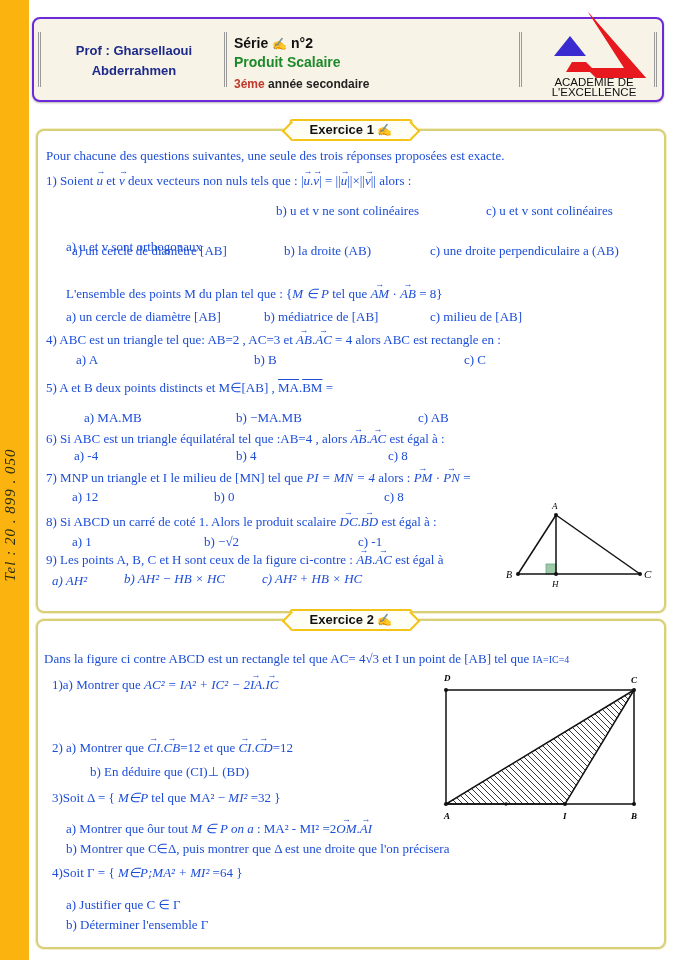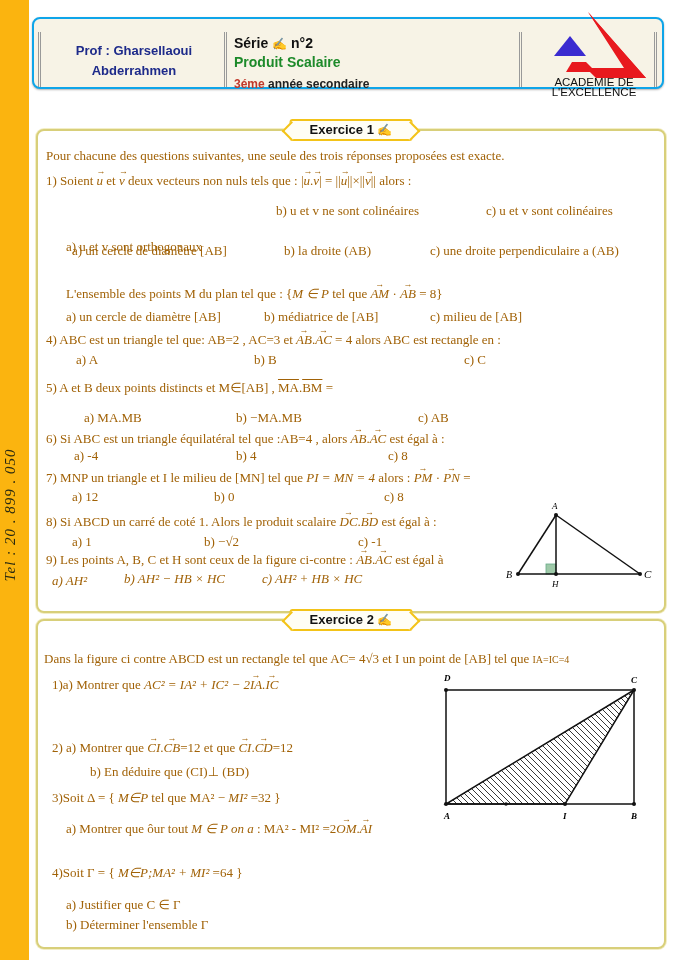--- a/index.html
+++ b/index.html
@@ -6,22 +6,22 @@
   html, body { width: 679px; height: 960px; overflow: hidden; background: #ffffff; }
   body { position: relative; font-family: "Liberation Serif", serif; color: #111; }
 
   .side-strip { position: absolute; left: 0; top: 0; width: 29px; height: 960px; background: #fbb40f; }
   .side-tel { position: absolute; left: 2px; top: 620px; width: 210px; height: 24px;
     transform-origin: 0 0; transform: rotate(-90deg);
     font-family: "Liberation Serif", serif; font-style: italic; font-size: 15px; color: #2a2a10;
     letter-spacing: 1px; text-align: center; }
 
   
-  .header { position: absolute; left: 32px; top: 17px; width: 632px; height: 72px;
-    background: #f7f3e6; border: 2px solid #0ea5e9; border-radius: 8px;
+  .header { position: absolute; left: 32px; top: 17px; width: 632px; height: 85px;
+    background: #f7f3e6; border: 2px solid #6d28d9; border-radius: 8px;
     box-shadow: 0 1px 2px rgba(0,0,0,0.3); }
   .hdr-vline { position: absolute; top: 13px; height: 55px; width: 3px; border-left: 1px solid #999; border-right: 1px solid #999; }
   .prof { position: absolute; left: 20px; top: 22px; width: 160px; text-align: center;
     font-family: "Liberation Sans", sans-serif; font-weight: bold; font-size: 13px; color: #1d2a8a; line-height: 20px; }
   .serie { position: absolute; left: 200px; top: 15px; width: 255px; text-align: left; font-family: "Liberation Sans", sans-serif; }
   .serie-title { font-weight: bold; font-size: 14px; color: #111; line-height: 18px; }
   .serie-sub { font-weight: bold; font-size: 14px; color: #1d8a2a; line-height: 18px; }
   .serie-level { font-weight: bold; font-size: 12px; color: #222; margin-top: 6px; }
   .serie-level .red { color: #c0392b; }
   .pencil { display: inline-block; font-size: 12px; color: #888; font-weight: normal; }
@@ -37,21 +37,21 @@
   .ex-tab { position: absolute; left: 50%; transform: translateX(-50%); height: 22px; padding: 0 18px;
     background: #fffef5; border: 2px solid #f3c318; border-radius: 3px;
     font-family: "Liberation Sans", sans-serif; font-weight: bold; font-size: 13px; line-height: 18px; color: #111; white-space: nowrap; }
   .ex-tab:before, .ex-tab:after { content: ""; position: absolute; top: 3px; width: 12px; height: 12px; background: #fffef5;
     border: 2px solid #f3c318; transform: rotate(45deg); }
   .ex-tab:before { left: -7px; border-right: none; border-top: none; }
   .ex-tab:after { right: -7px; border-left: none; border-bottom: none; }
   .tab1 { top: -12px; }
   .tab2 { top: -12px; }
 
-  .t { position: absolute; font-size: 13px; line-height: 16px; white-space: nowrap; color: #a16207; text-align: center; }
+  .t { position: absolute; font-size: 13px; line-height: 16px; white-space: nowrap; color: #1d4ed8; text-align: center; }
   .m { font-style: italic; }
   .vec { display: inline-block; position: relative; font-style: italic; }
   .vec:before { content: "→"; position: absolute; left: 0; right: 0; top: -10px; font-size: 9px; text-align: center; font-style: normal; letter-spacing: 0; }
   .bar { text-decoration: overline; }
 
   
   .fig { position: absolute; }
 </style>
 </head>
 <body>
@@ -200,20 +200,21 @@
   <div class="t" style="left:28px; top:143px;padding-left:24px;">b) En déduire que (CI)⊥ (BD)</div>
 
   <div class="t" style="left:14px; top:169px;">
     <span>3)Soit  Δ = { </span><span class="m">M∈P</span><span> tel que MA² − </span><span class="m">MI²</span><span> =32 }</span>
   </div>
 
   <div class="t" style="left:28px; top:200px;">
     <span>a) Montrer que ôur tout  </span><span class="m">M ∈ P on a</span><span> : MA² - MI² =2</span><span class="vec">OM</span><span>.</span><span class="vec">AI</span>
   </div>
 
+  <div class="t" style="left:28px; top:220px;">b) Montrer que C∈Δ, puis montrer que Δ est une droite que l'on précisera</div>
 
   <div class="t" style="left:14px; top:244px;">
     <span>4)Soit  Γ = { </span><span class="m">M∈P;MA² + MI²</span><span> =64 }</span>
   </div>
 
   <div class="t" style="left:28px; top:276px;">a) Justifier que C ∈ Γ</div>
   <div class="t" style="left:28px; top:296px;">b) Déterminer  l'ensemble  Γ</div>
 
   <svg class="fig" style="left:396px; top:50px;" width="210" height="160" viewBox="0 0 210 160">
     <defs>

